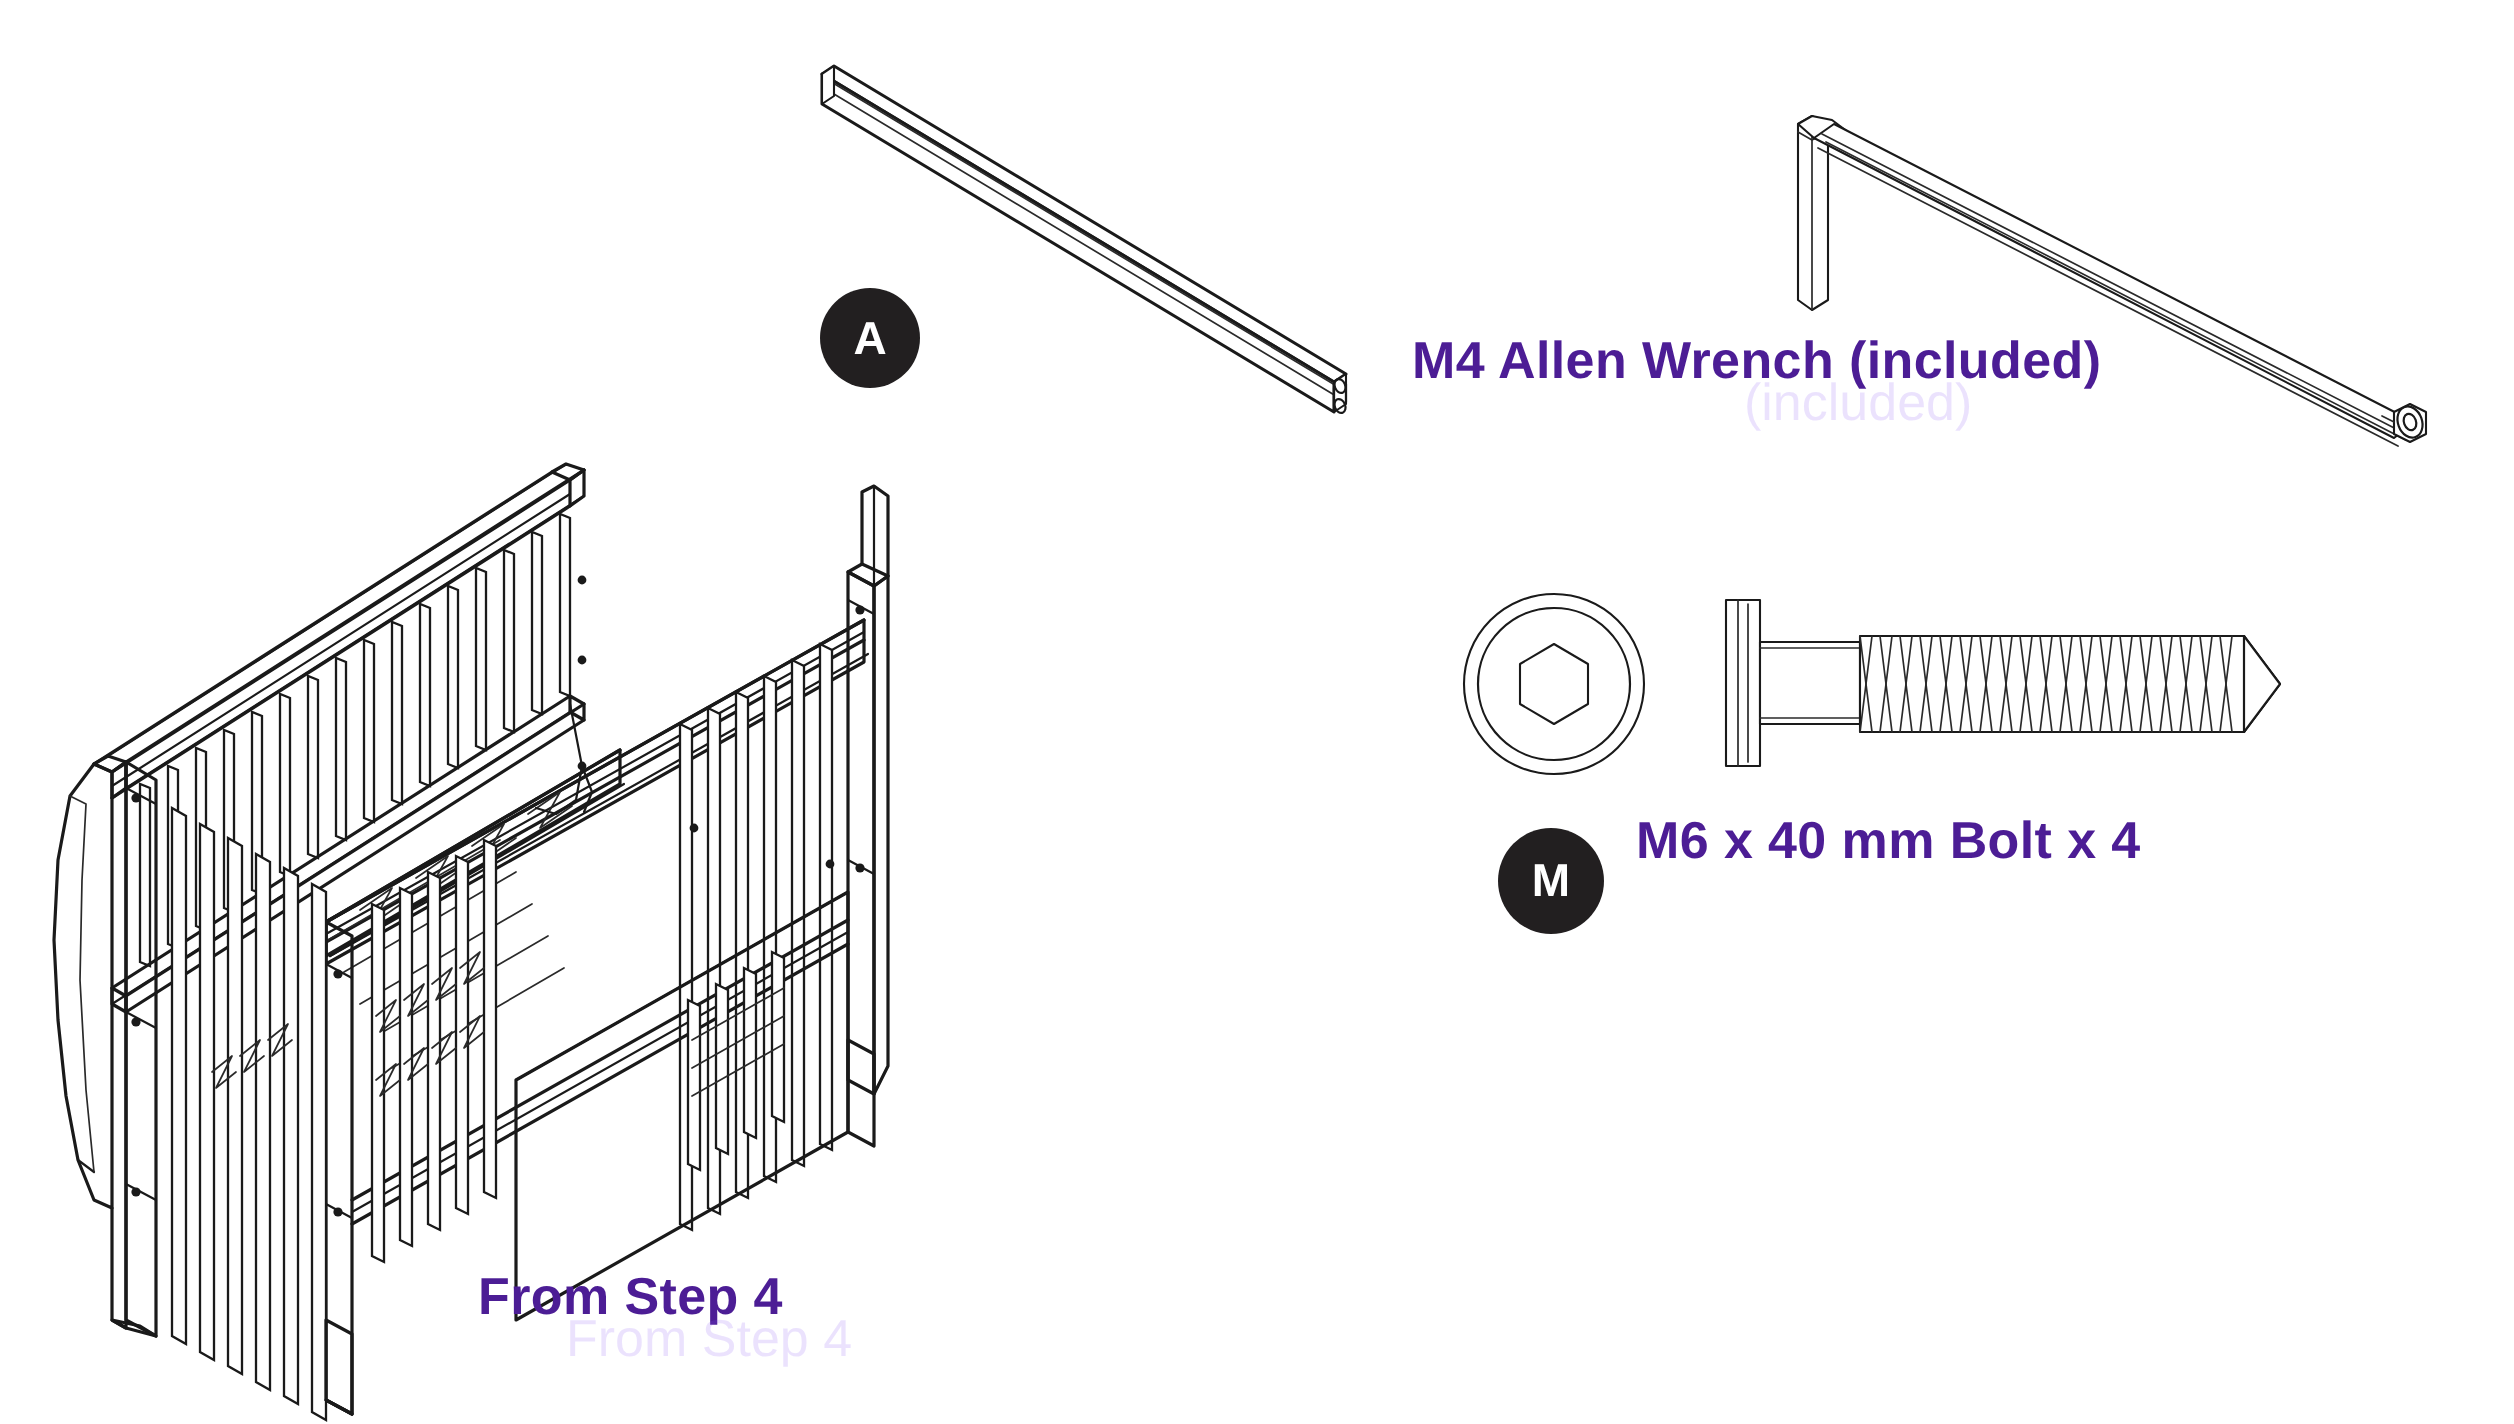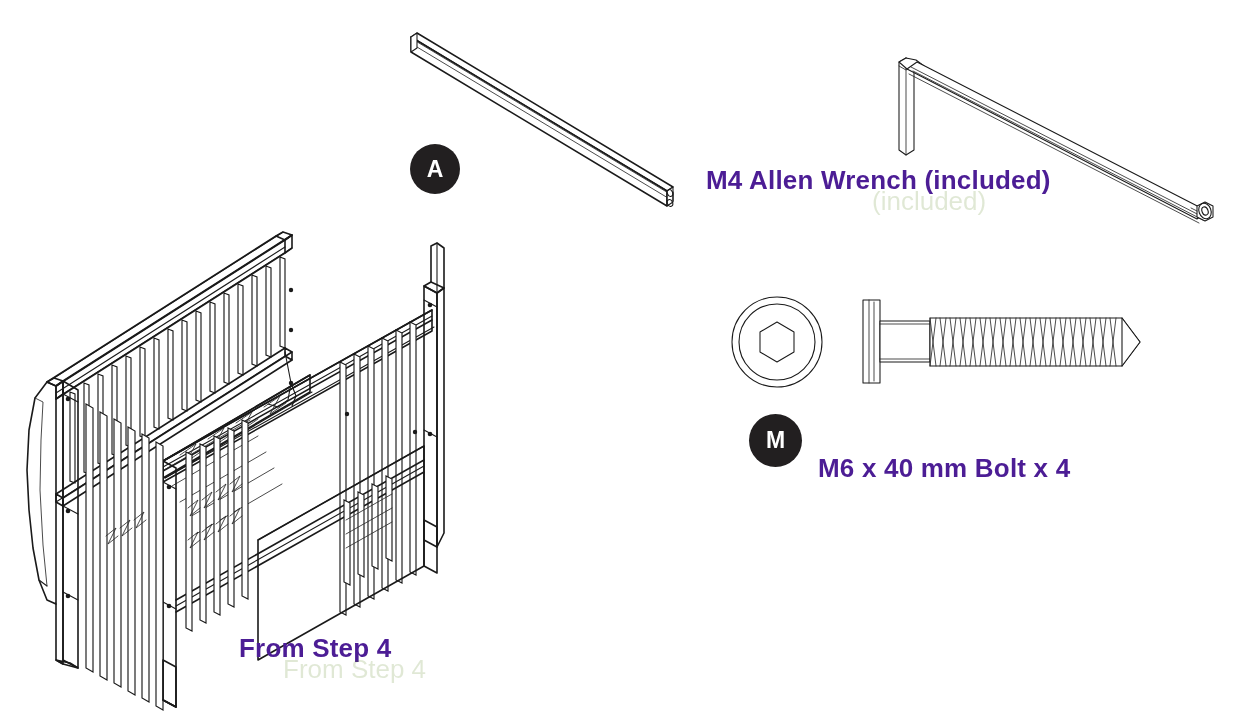--- a/index.html
+++ b/index.html
@@ -100,27 +100,27 @@
   .caption {
     position: absolute;
     color: #4c1d95;
     font-family: "Liberation Sans", sans-serif;
     font-weight: 700;
     white-space: nowrap;
     letter-spacing: 0.2px;
   }
   .cap-toprail   { left: 417px; top: 205px; font-size: 25px; }
   .cap-wrench    { left: 706px; top: 165px; font-size: 26px; }
-  .cap-bolt      { left: 818px; top: 405px; font-size: 26px; margin-top: 48px; }
+  .cap-bolt      { left: 818px; top: 405px; font-size: 26px; }
   .cap-fromstep  { left: 239px; top: 633px; font-size: 26px; }
 
   
   .ghost {
     position: absolute;
-    color: #4d7c0f;
+    color: #8b5cf6;
     font-family: "Liberation Sans", sans-serif;
     white-space: nowrap;
     opacity: 0.17;
   }
   .ghost-wrench   { left: 872px; top: 186px; font-size: 26px; }
   .ghost-fromstep { left: 283px; top: 654px; font-size: 26px; }
 </style>
 </head>
 <body>
 

